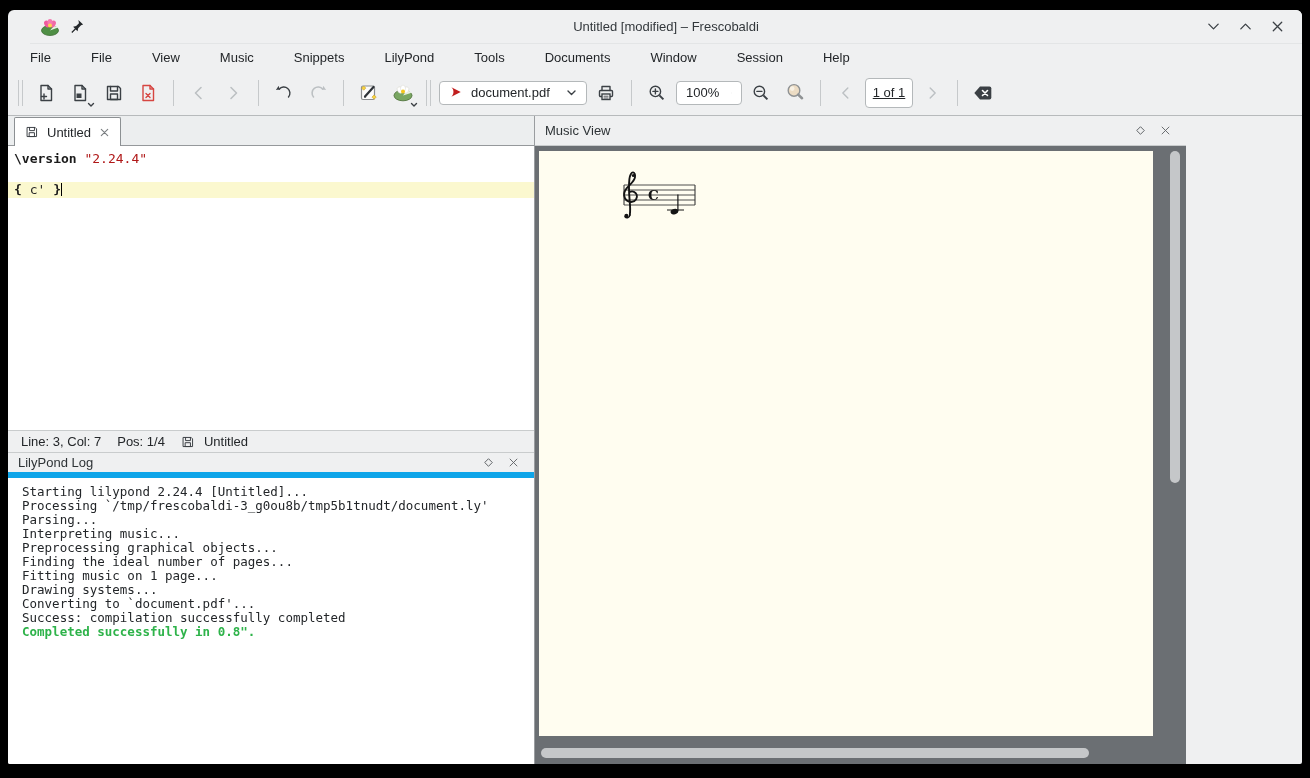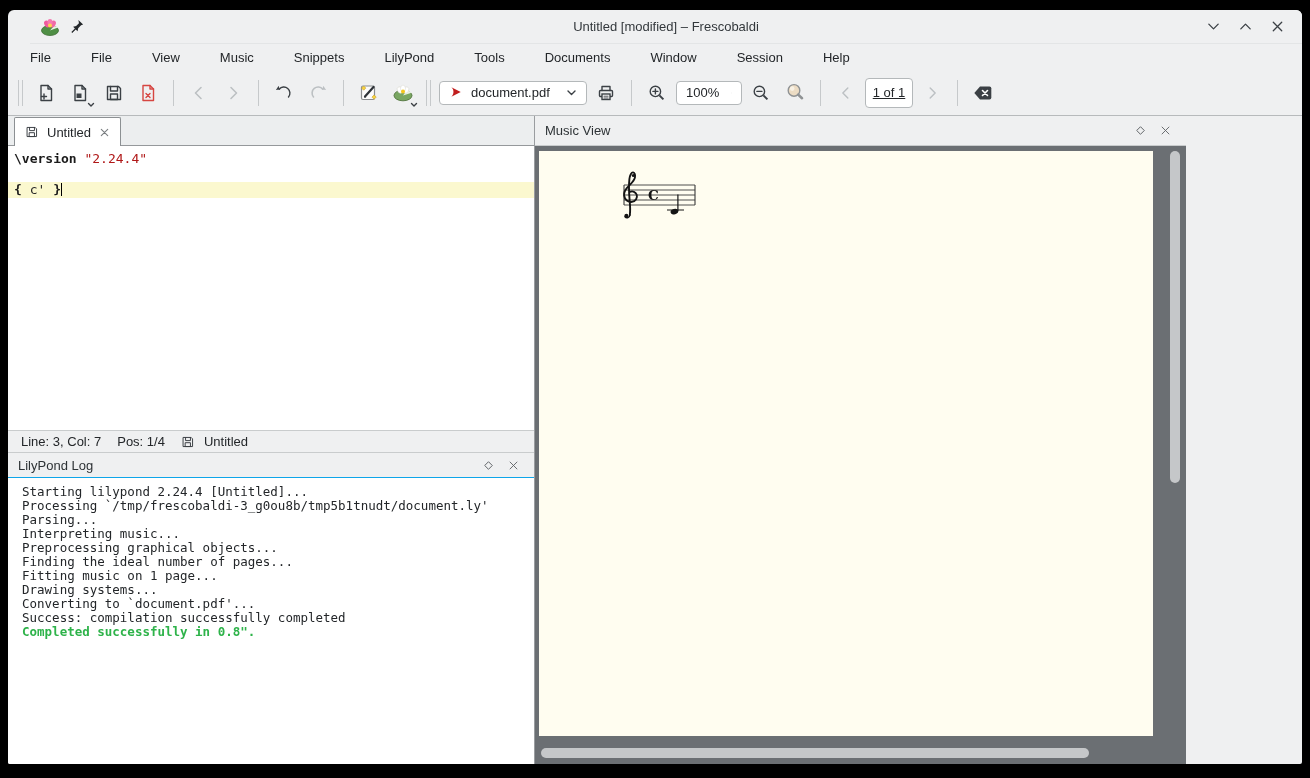--- a/index.html
+++ b/index.html
@@ -46,21 +46,21 @@
   .str { color:#b01818; }
   .brace { font-weight:bold; color:#1b1b1b; }
   .note { color:#272727; }
   .caret { display:inline-block; width:1px; height:13px; background:#000; vertical-align:-2px; }
 
   
   .statusbar { height:22px; background:#eff0f1; border-top:1px solid #c9cccd; display:flex; align-items:center; gap:16px; padding-left:13px; flex:0 0 auto; }
 
   
   .panel-header { height:26px; background:#eff0f1; display:flex; align-items:center; padding:0 10px; flex:0 0 auto; }
-  .panel-header.log { border-top:1px solid #c9cccd; border-bottom:1px solid #0ea5e9; }
+  .panel-header.log { border-top:1px solid #c9cccd; border-bottom:6px solid #0ea5e9; }
   .panel-header.music { height:30px; border-bottom:1px solid #c9cccd; }
   .panel-title { color:#2e3336; }
   .panel-icons { margin-left:auto; display:flex; align-items:center; gap:12px; padding-right:4px; }
 
   
   .log-body { flex:1; background:#fff; font-family:"DejaVu Sans Mono",monospace; font-size:12.5px; line-height:14px; padding:7px 0 0 14px; overflow:hidden; }
   .log-line { white-space:pre; }
   .log-line.bold { font-weight:normal; }
   .log-line.success { font-weight:bold; color:#2eb34a; }
 

